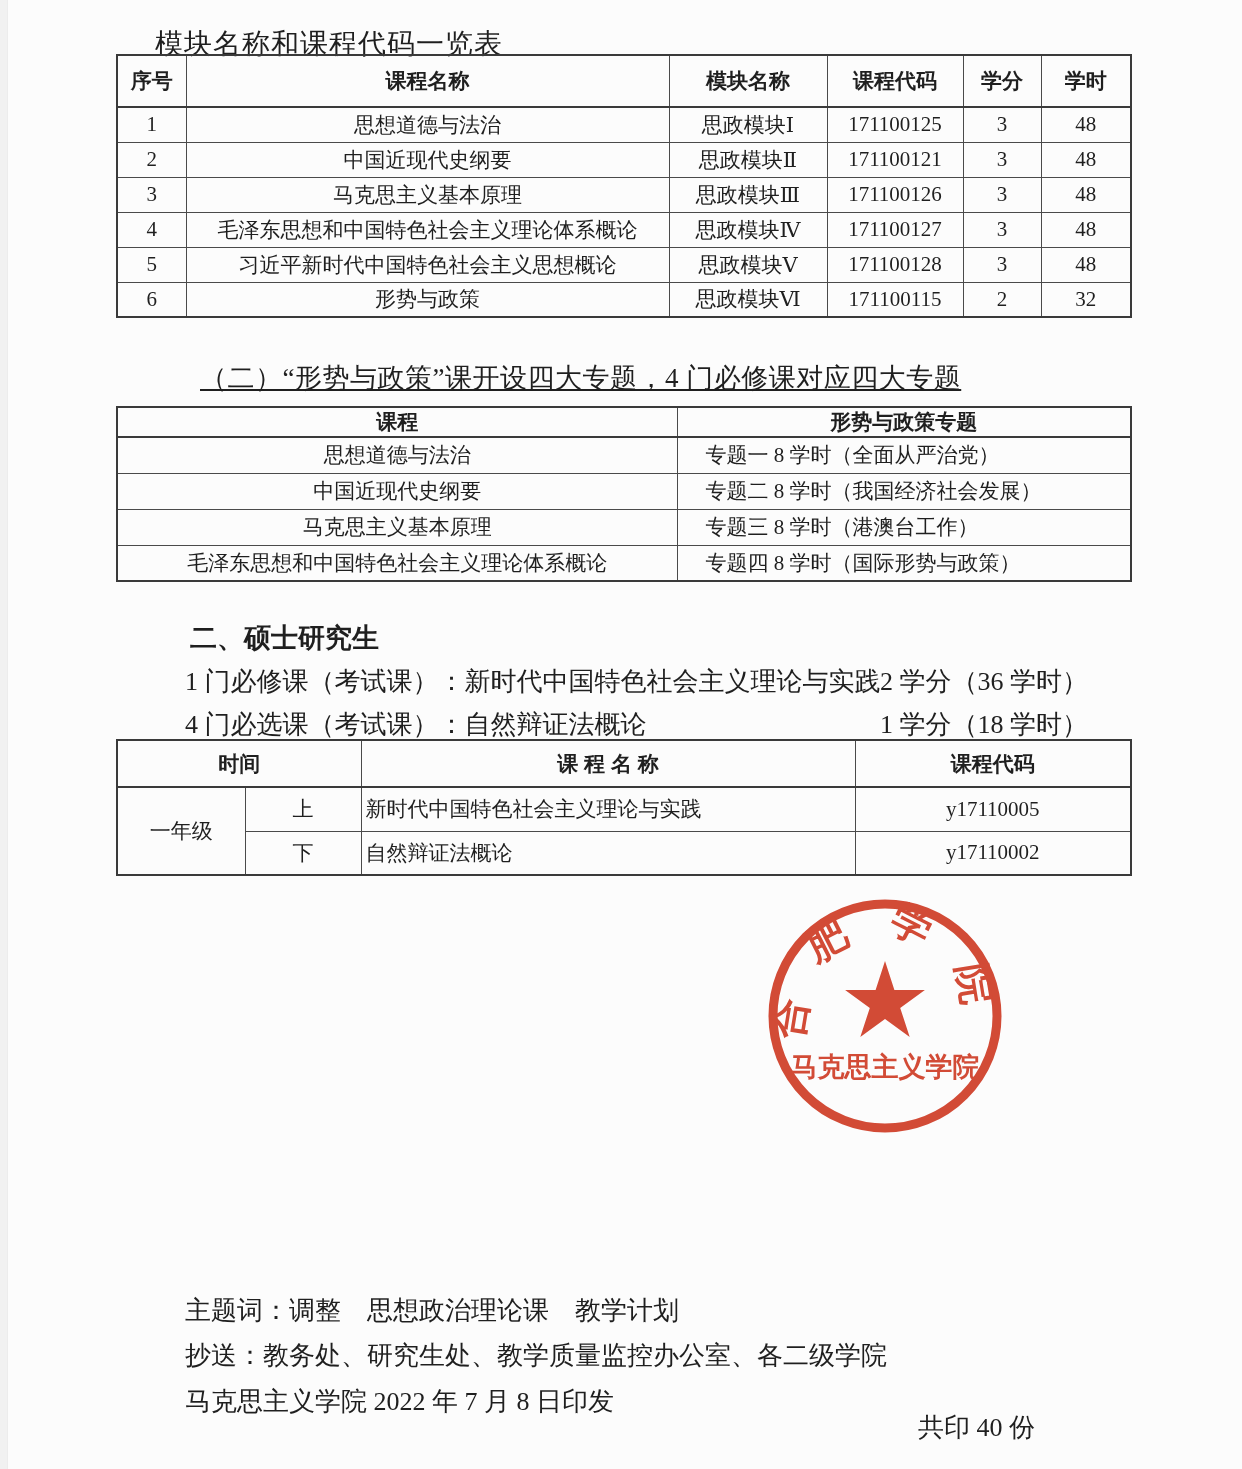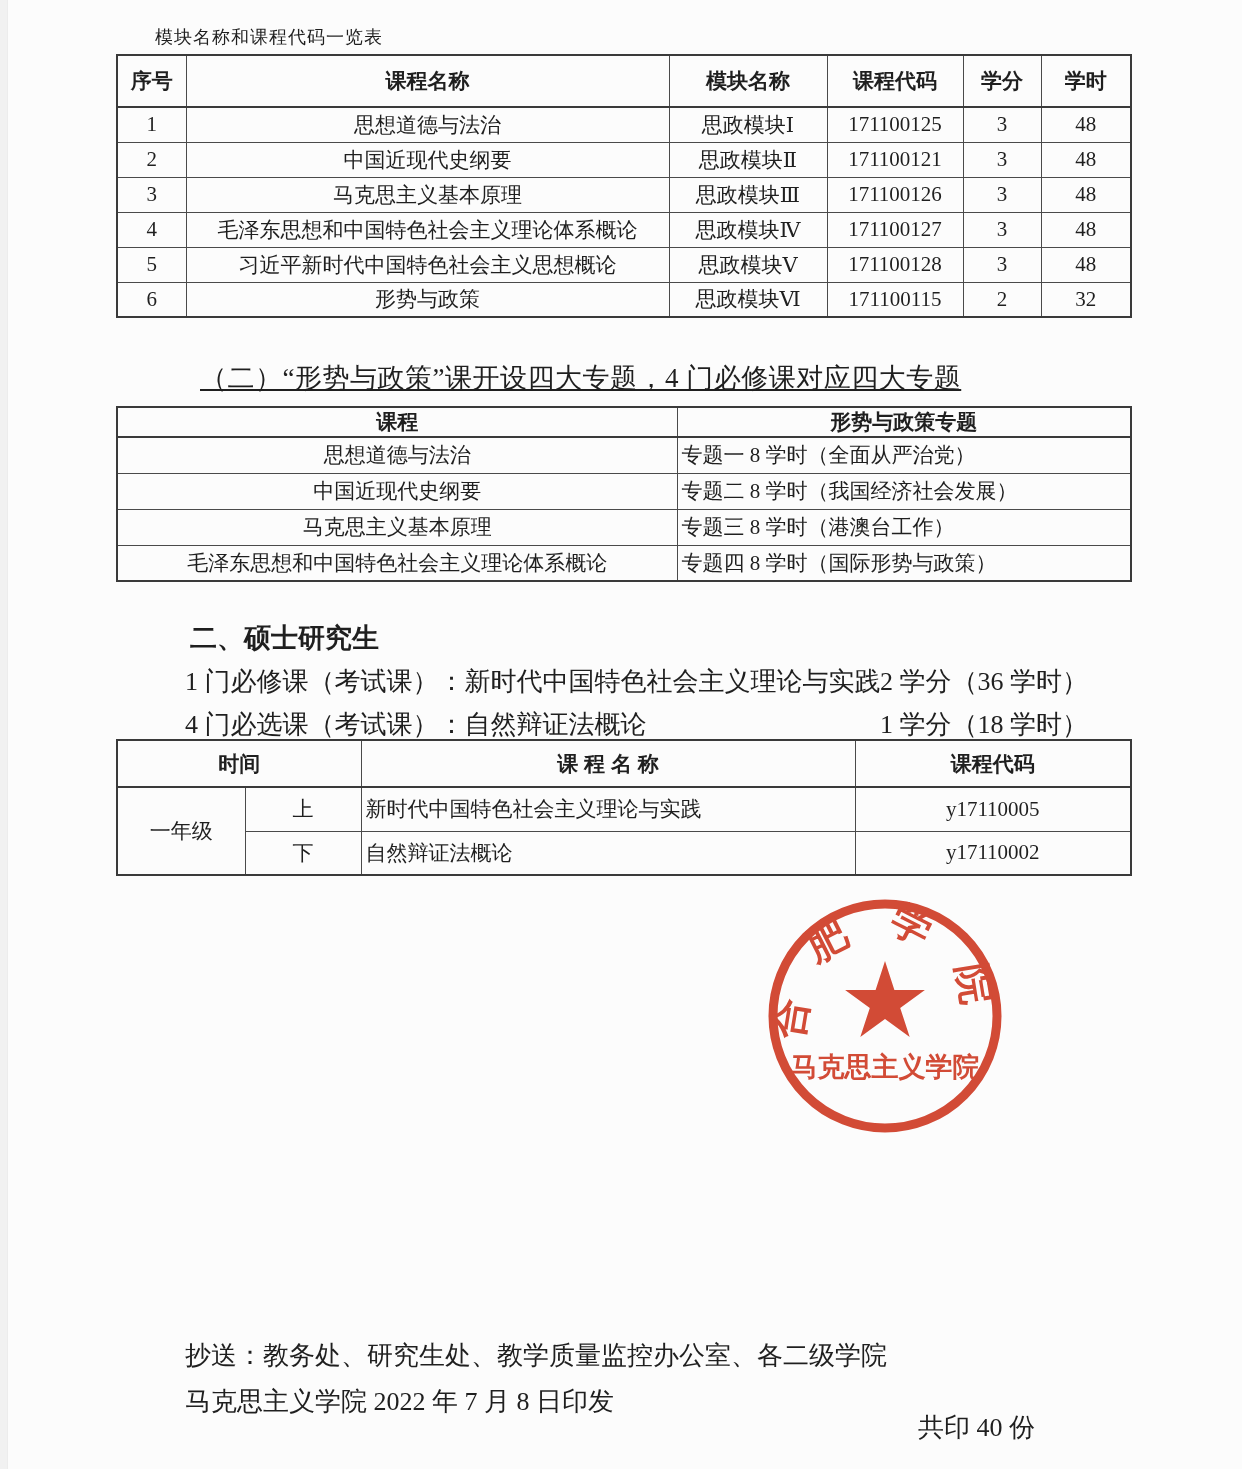--- a/index.html
+++ b/index.html
@@ -12,21 +12,21 @@
     color:#1f1f1f;
     overflow:hidden;
   }
   .scan-edge {
     position:absolute; left:0; top:0; width:7px; height:100%;
     background:#f1f1f1; border-right:1px solid #ececec;
   }
 
   .doc-title {
     position:absolute; left:155px; top:25px;
-    font-size:18px; letter-spacing:1px; white-space:nowrap;
+    font-size:28px; letter-spacing:1px; white-space:nowrap;
   }
 
   table { border-collapse:collapse; table-layout:fixed; position:absolute; background:transparent; }
   table, tr, td, th { box-sizing:border-box; }
   td, th { border:1px solid #4a4a4a; padding:0 4px; overflow:hidden; white-space:nowrap; }
   table { border:2px solid #3a3a3a; }
   thead th { border-bottom:2px solid #3a3a3a; }
   th {
     font-family:"Liberation Sans","DejaVu Sans",sans-serif;
     font-weight:bold; font-size:21px; text-align:center;
@@ -38,21 +38,21 @@
   .t1 tbody tr { height:35px; }
 
   .sec2-heading {
     position:absolute; left:200px; top:360px;
     font-size:27px; white-space:nowrap; letter-spacing:0.5px;text-decoration:underline;
   }
 
   .t2 { left:116px; top:406px; width:1014px; }
   .t2 thead tr { height:28px; }
   .t2 tbody tr { height:36px; }
-  .t2 td.topic { text-align:left; padding-left:4px; }
+  .t2 td.topic { text-align:left; padding-left:28px; }
 
   .master-heading {
     position:absolute; left:190px; top:620px;
     font-family:"Liberation Sans","DejaVu Sans",sans-serif;
     font-weight:bold; font-size:27px; white-space:nowrap;
   }
   .mline {
     position:absolute; left:185px; width:945px; height:34px;
     font-size:26px; white-space:nowrap;
   }
@@ -240,16 +240,17 @@
         <path id="sealArc" d="M 45.3 132.0 A 80 80 0 1 1 204.7 132.0" fill="none"></path>
         <text font-size="40" font-weight="bold" fill="#cf3e28" letter-spacing="35" font-family="&quot;Liberation Serif&quot;,&quot;DejaVu Serif&quot;,serif">
           <textPath href="#sealArc" startOffset="50%" text-anchor="middle">合肥学院</textPath>
         </text>
         <text x="125" y="185" text-anchor="middle" font-size="27" font-weight="bold" fill="#cf3e28" letter-spacing="0" font-family="&quot;Liberation Serif&quot;,&quot;DejaVu Serif&quot;,serif">马克思主义学院</text>
       </g>
     </svg>
   </div>
 
 
+  <div class="footer-line fl-keywords">主题词：调整　思想政治理论课　教学计划</div>
   <div class="footer-line fl-cc">抄送：教务处、研究生处、教学质量监控办公室、各二级学院</div>
   <div class="footer-line fl-issue">马克思主义学院 2022 年 7 月 8 日印发</div>
   <div class="fl-copies">共印 40 份</div>
 </div>
 
 </body></html>

